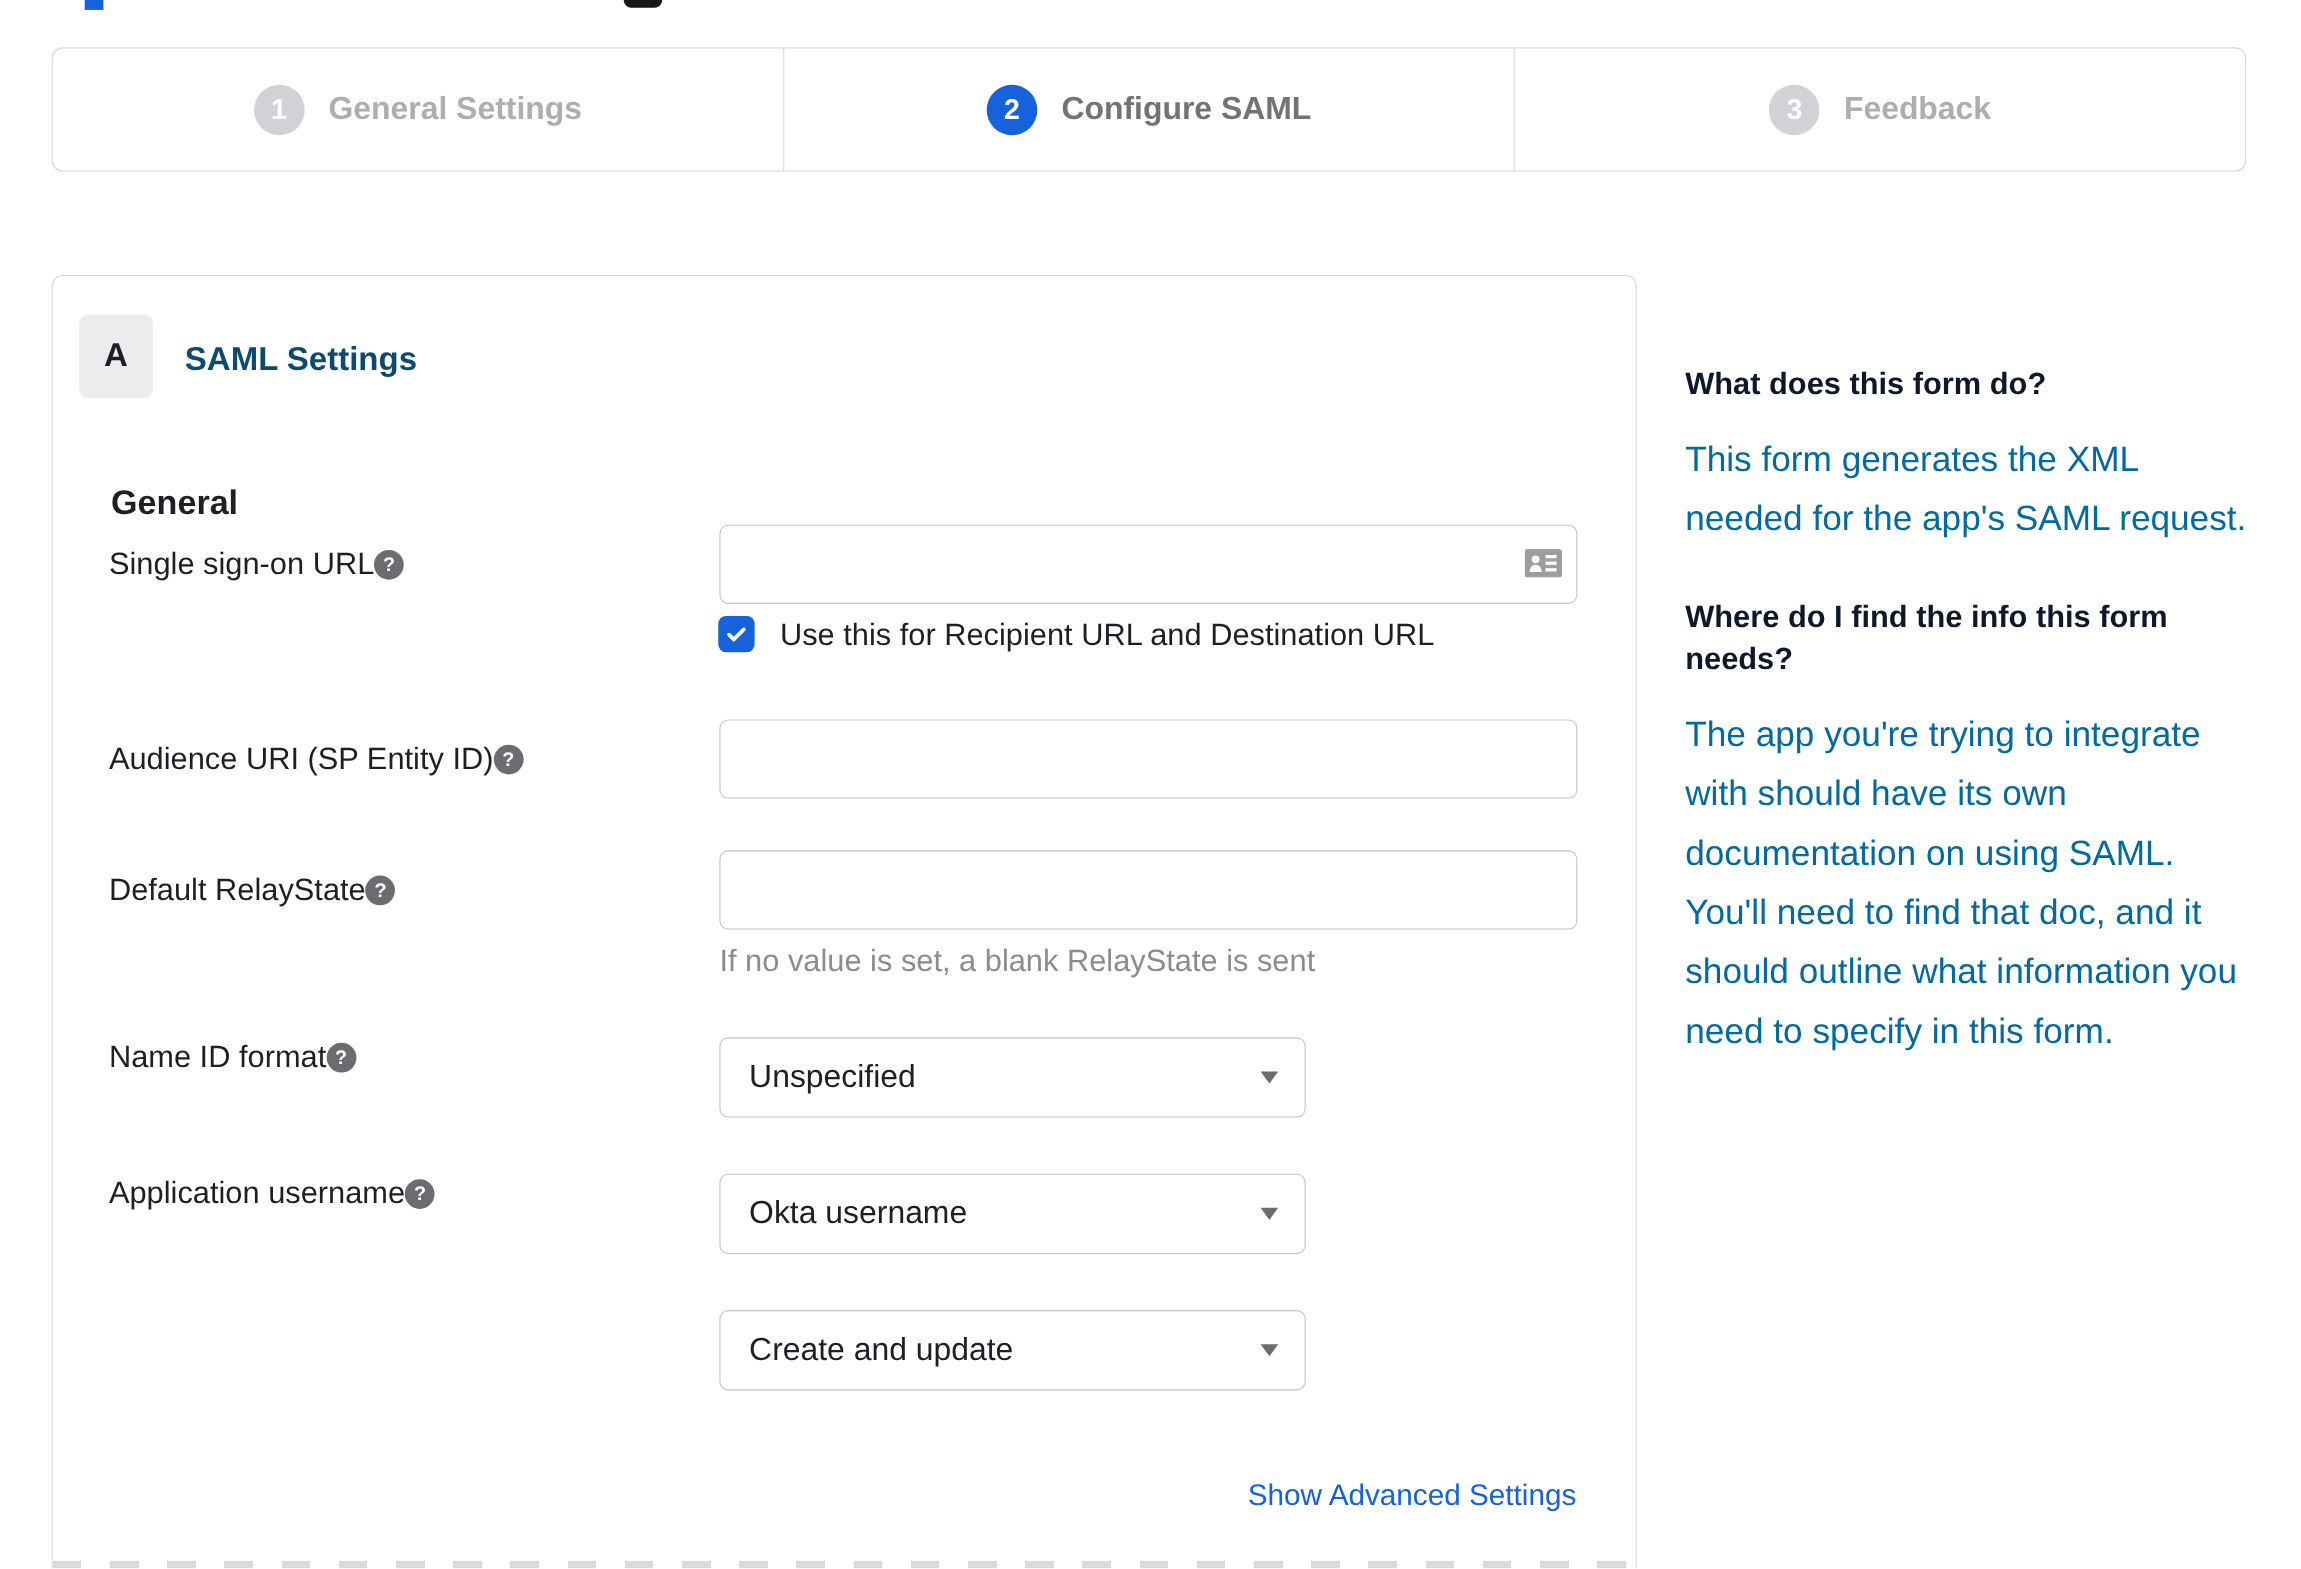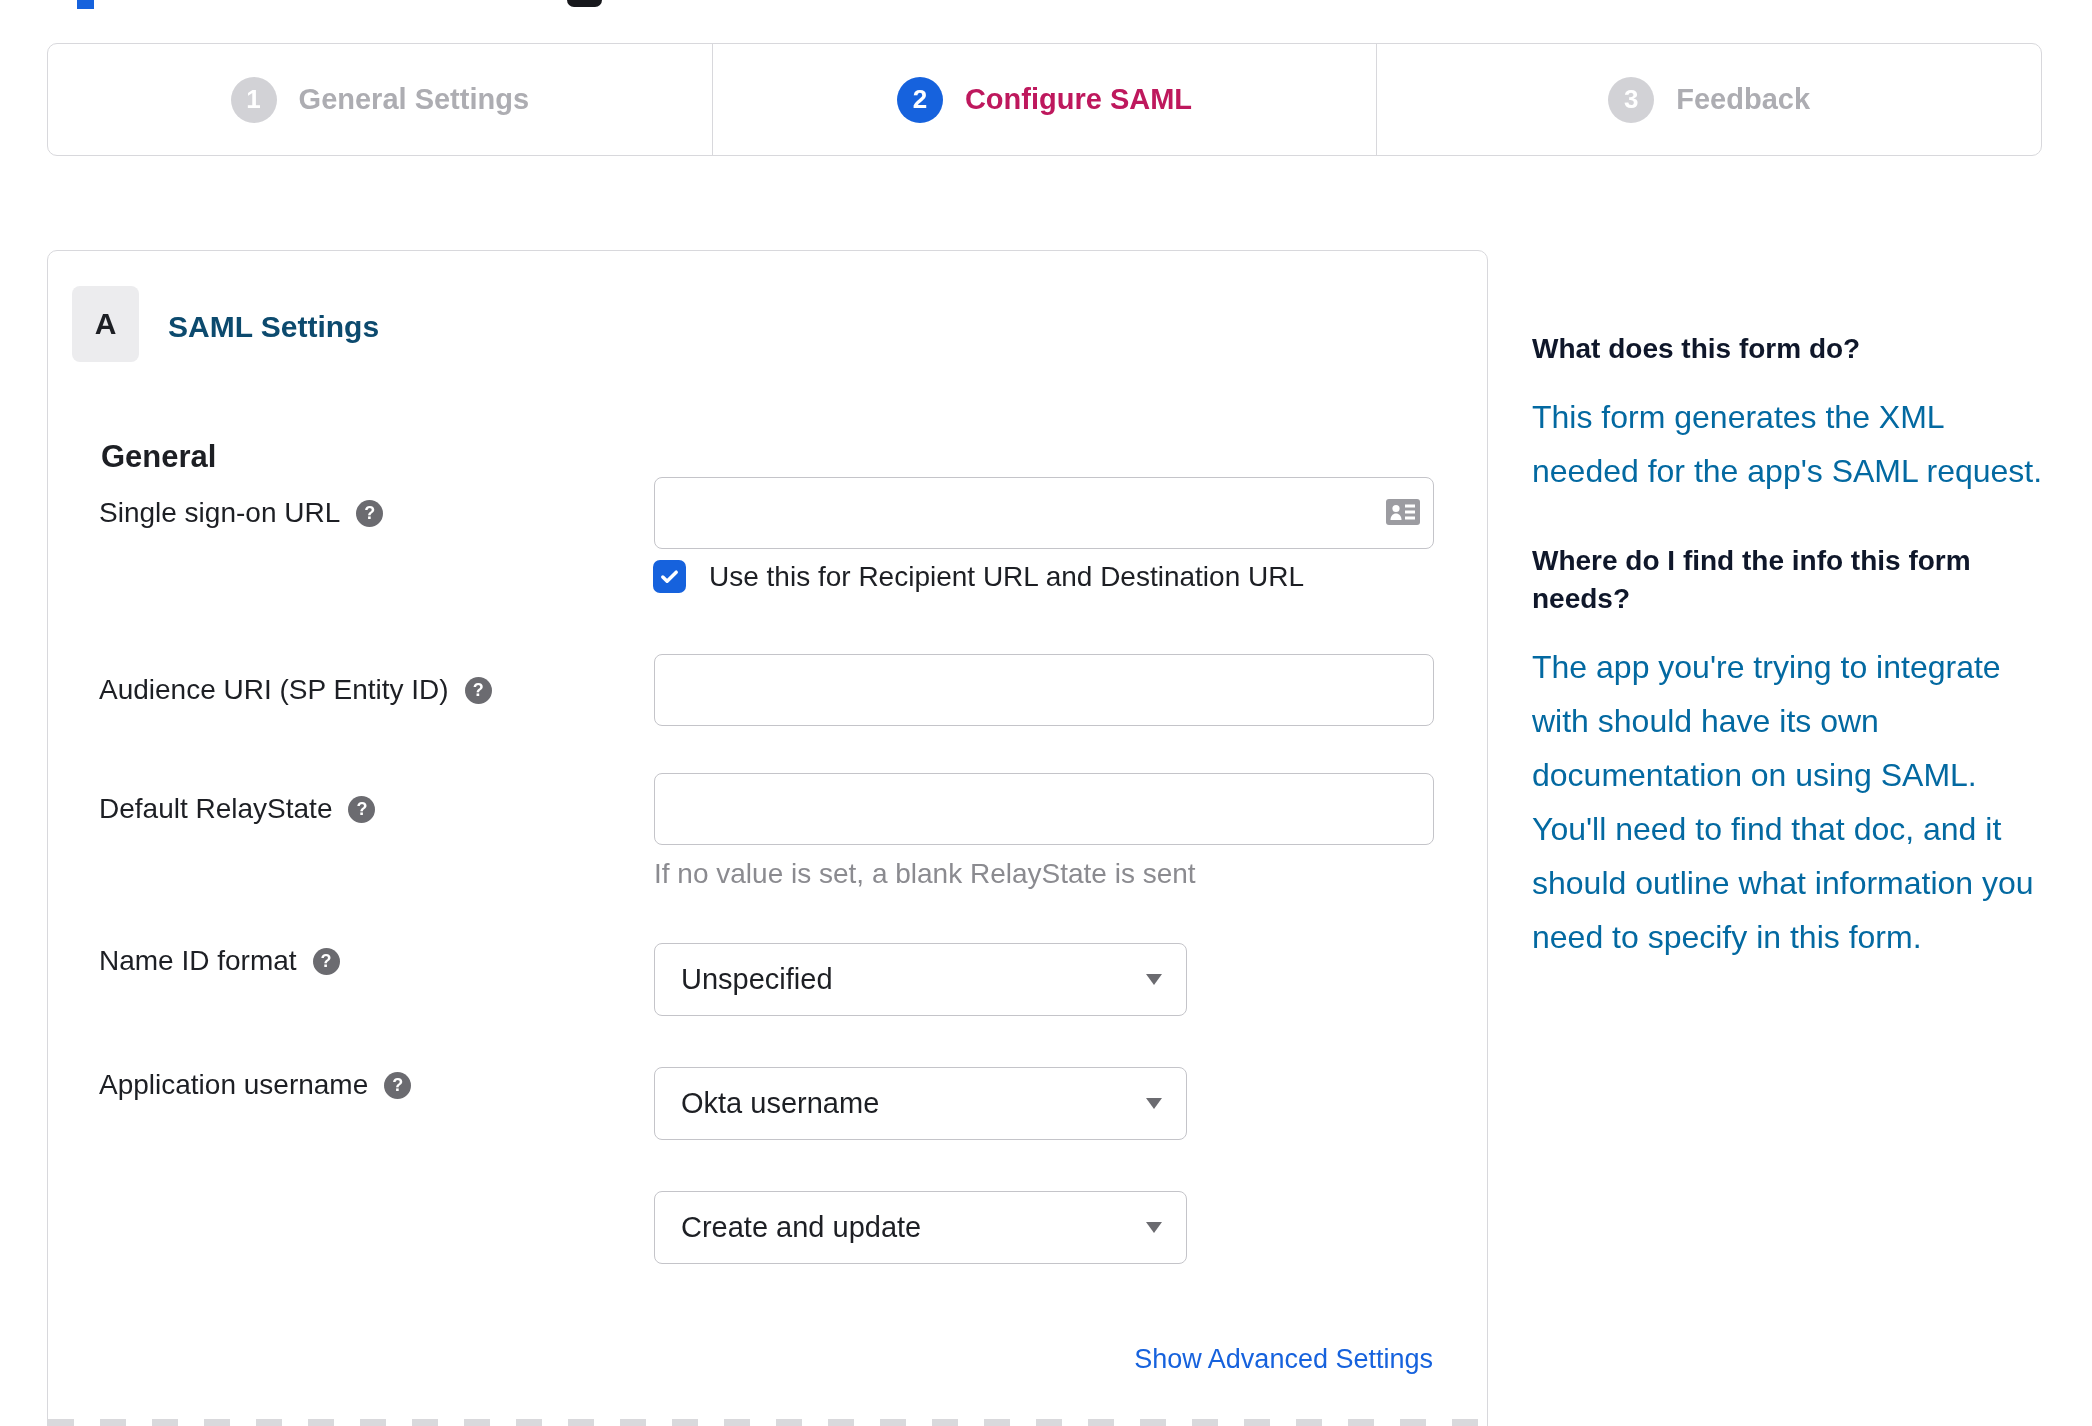--- a/index.html
+++ b/index.html
@@ -30,21 +30,21 @@
   .step + .step { border-left: 1px solid #d8d8dc; }
   .step-circle {
     width: 46px; height: 46px; border-radius: 50%;
     display: flex; align-items: center; justify-content: center;
     font-size: 26px; font-weight: bold; color: #ffffff; flex: none;
   }
   .step.inactive .step-circle { background: #d2d2d6; }
   .step.active   .step-circle { background: #1662dd; }
   .step-label { font-size: 29px; font-weight: bold; }
   .step.inactive .step-label { color: #adadb2; }
-  .step.active   .step-label { color: #be185d; }
+  .step.active   .step-label { color: #737373; }
 
   
   .card {
     position: absolute; left: 47px; top: 250px; width: 1441px; height: 1212px;
     background: #fff; border: 1px solid #d8d8dc; border-radius: 10px;
     box-sizing: border-box;
   }
   .badge-a {
     position: absolute; left: 24px; top: 35px; width: 67px; height: 76px;
     background: #ececee; border-radius: 8px;
@@ -55,21 +55,21 @@
     position: absolute; left: 120px; top: 58px; font-size: 30px;
     font-weight: bold; line-height: 36px; color: #0c4a6e;
   }
   .section-heading {
     position: absolute; left: 53px; top: 188px; font-size: 31px;
     font-weight: bold; color: #1d1f24;
   }
 
   .field-label-row {
     position: absolute; left: 51px; height: 36px;
-    display: flex; align-items: center; gap: 16px;
+    display: flex; align-items: center; 
   }
   .field-label { font-size: 28px; color: #1d1f24; white-space: nowrap; }
   .help-icon {
     width: 27px; height: 27px; border-radius: 50%; background: #6b6b70;
     color: #ffffff; font-size: 18px; font-weight: bold;
     display: flex; align-items: center; justify-content: center;
     flex: none; cursor: pointer;
   }
 
   .text-input {

